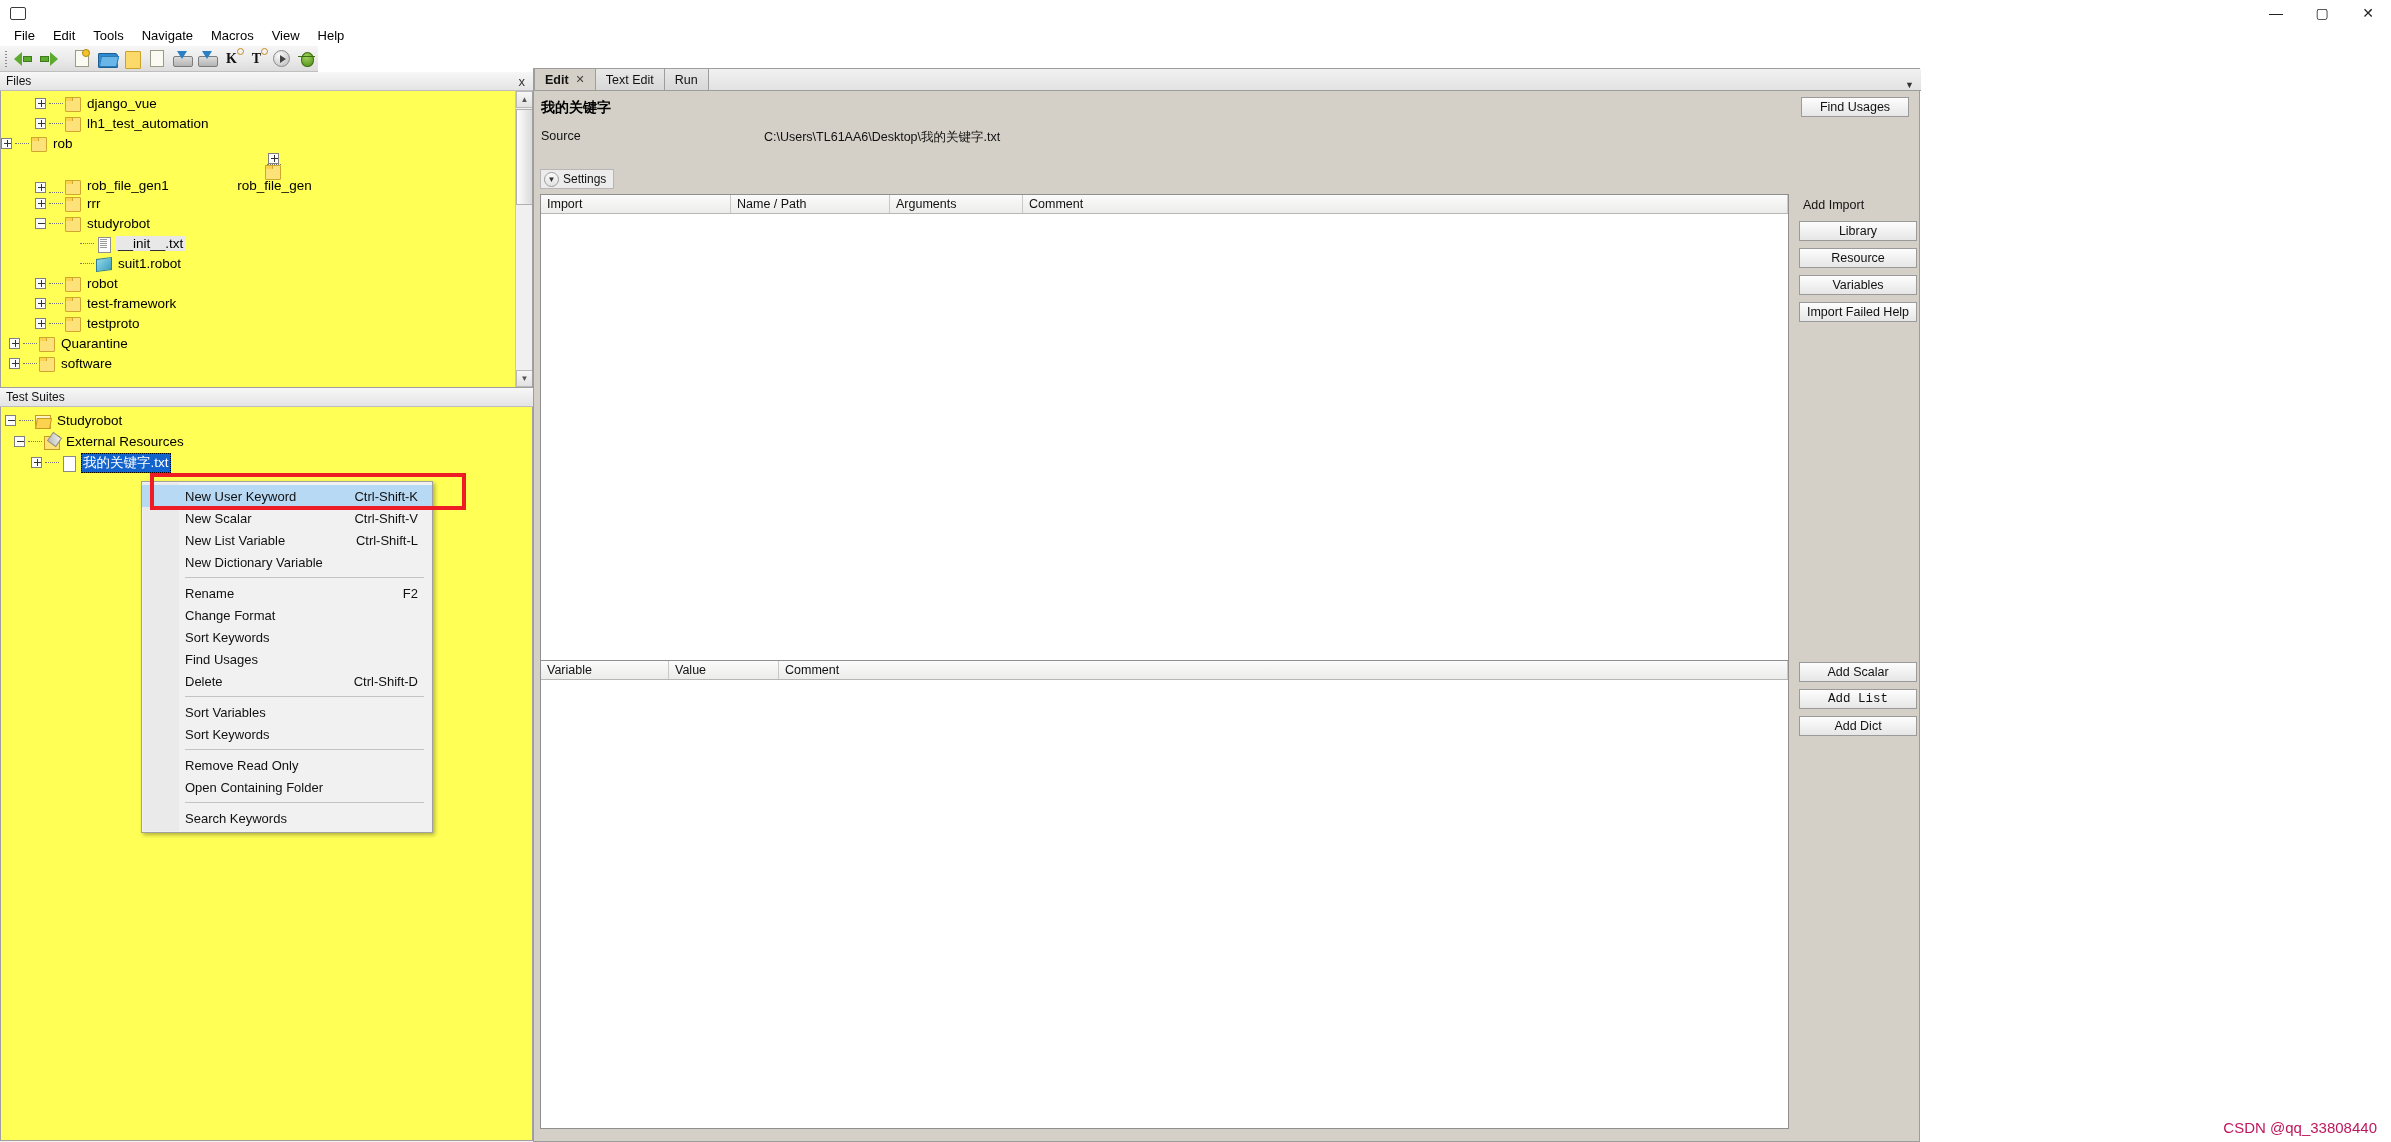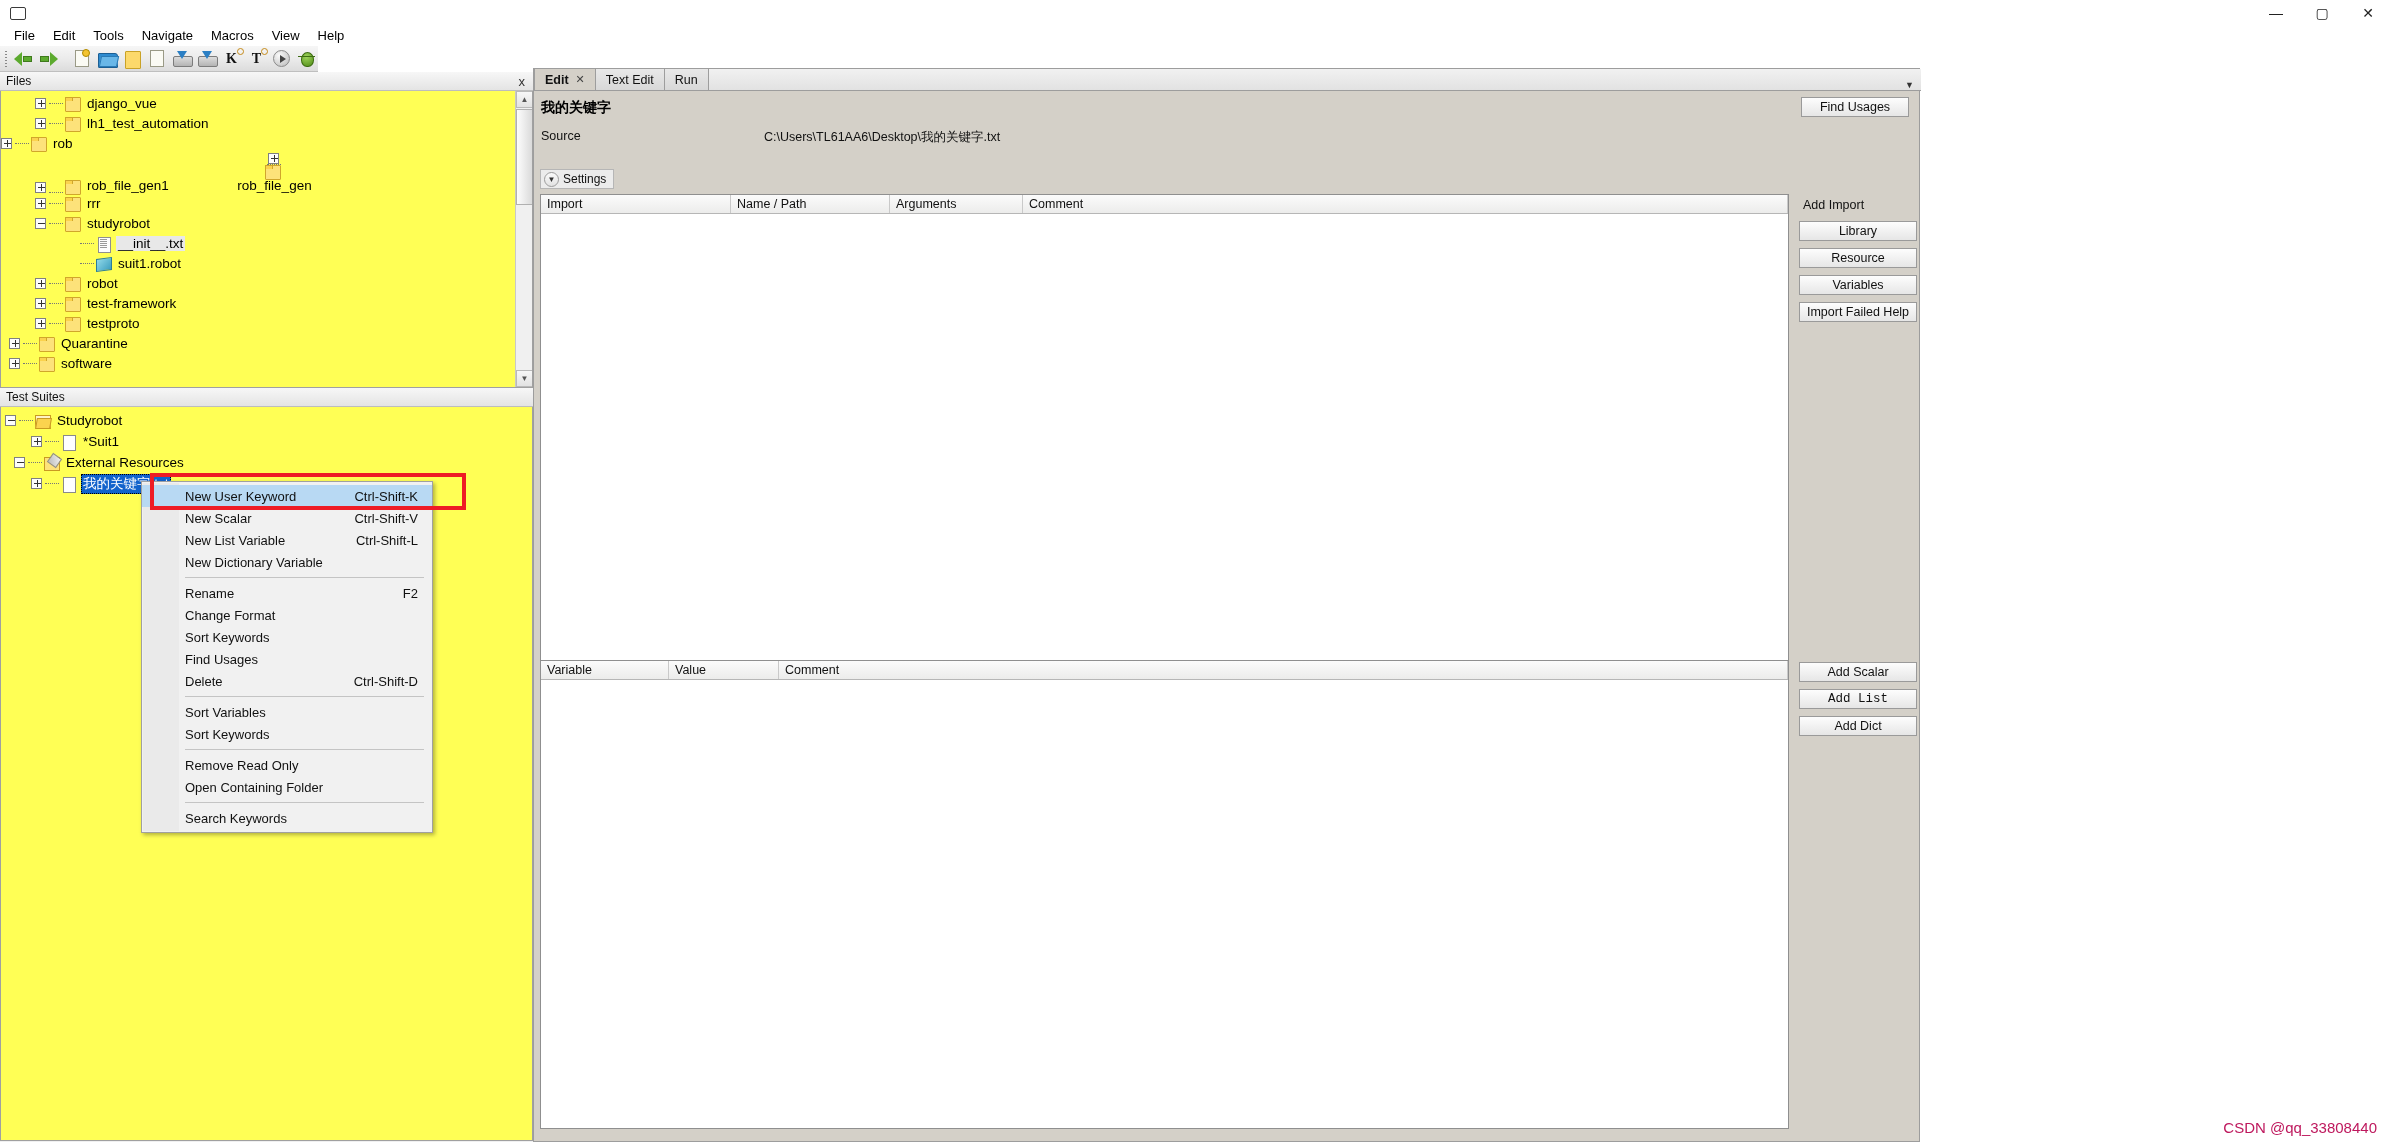--- a/index.html
+++ b/index.html
@@ -478,26 +478,20 @@
       <span>Test Suites</span>
     </div>
     <div class="tree" id="suites-tree">
       <div id="suites-tree-nodes" style="position:absolute;left:0;top:3px;right:0;">
           <div class="tnode" style="height: 21px; padding-left: 4px;">
             <span class="tw box"></span>
             <span class="dots"></span>
             <span class="ficon folder-open"></span>
             <span class="tlabel">Studyrobot</span>
           </div>
-          <div class="tnode" style="height: 21px; padding-left: 30px;">
-            <span class="tw box plus"></span>
-            <span class="dots"></span>
-            <span class="ficon page"></span>
-            <span class="tlabel">*Suit1</span>
-          </div>
           <div class="tnode" style="height: 21px; padding-left: 13px;">
             <span class="tw box"></span>
             <span class="dots"></span>
             <span class="ficon resource"></span>
             <span class="tlabel">External Resources</span>
           </div>
           <div class="tnode" style="height: 21px; padding-left: 30px;">
             <span class="tw box plus"></span>
             <span class="dots"></span>
             <span class="ficon page"></span>

